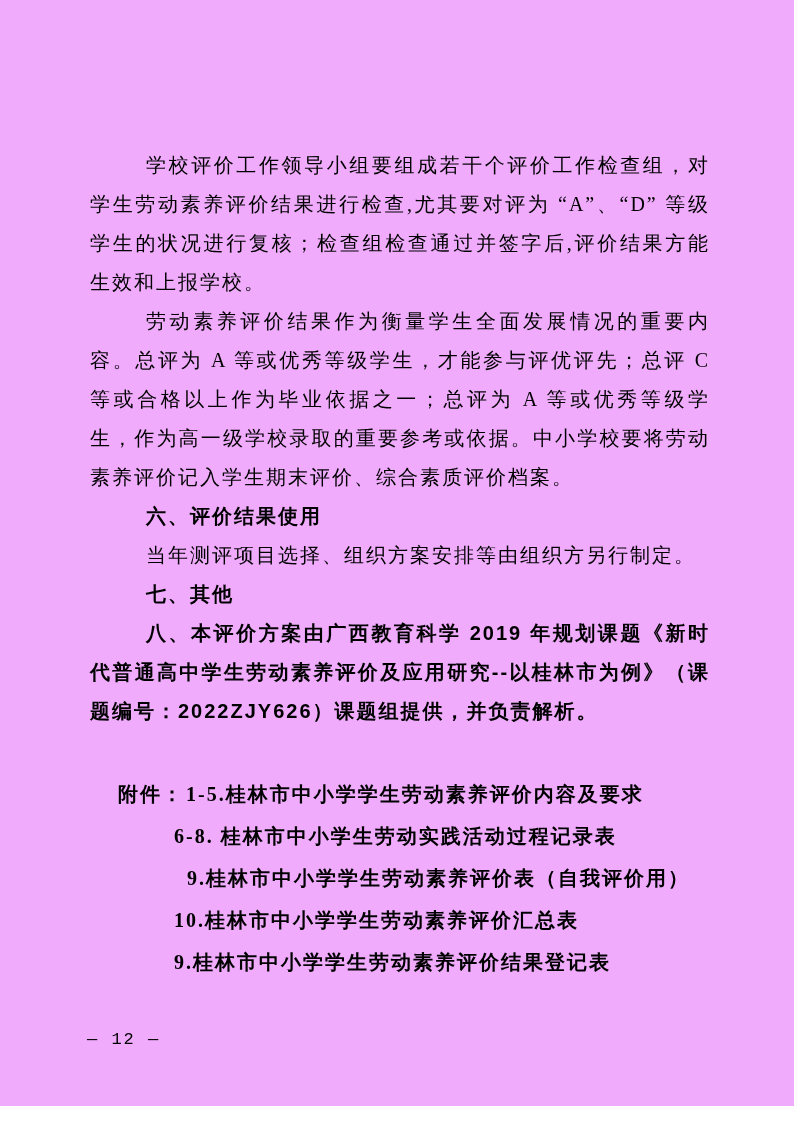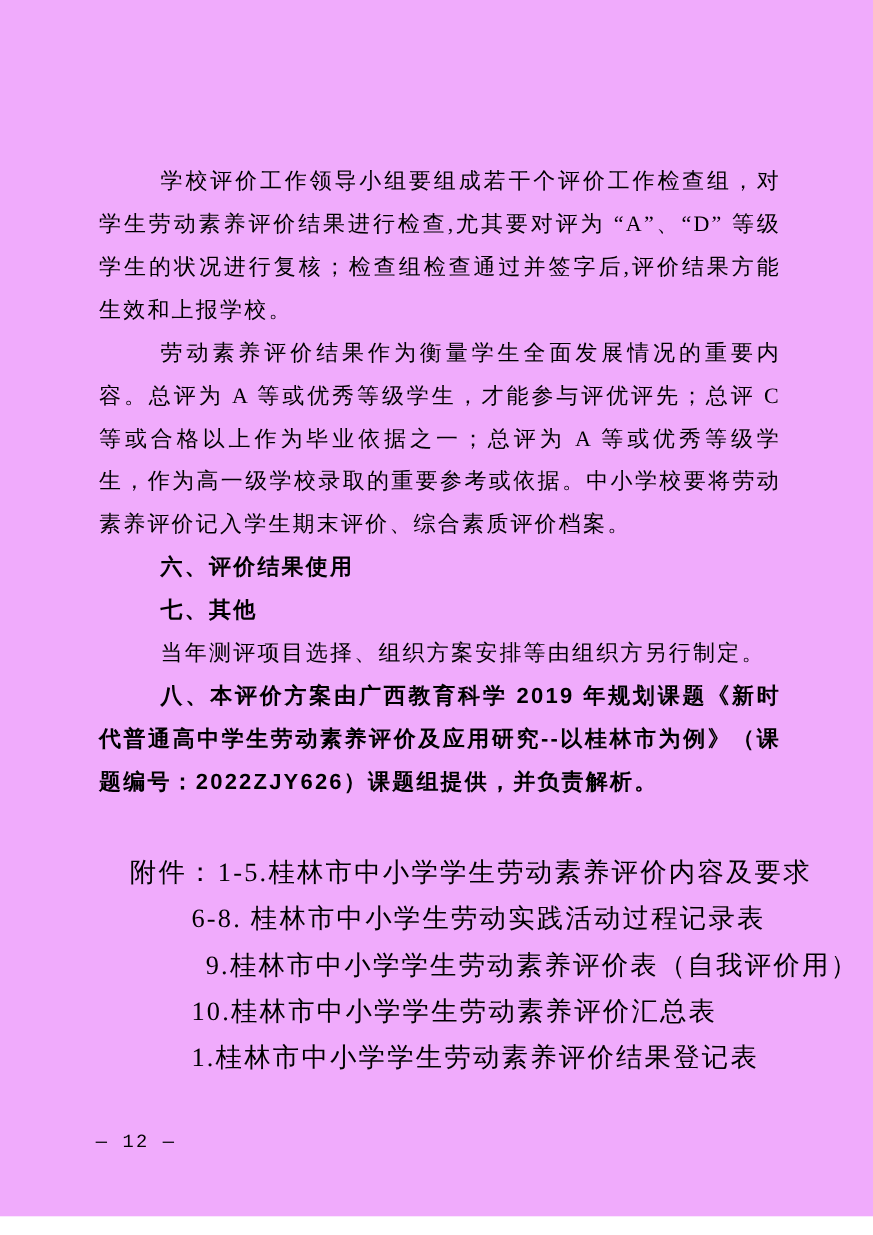--- a/index.html
+++ b/index.html
@@ -35,23 +35,24 @@
     font-weight: bold;
     font-family: "Liberation Sans", "DejaVu Sans", sans-serif;
     text-align: left;
   }
   .bold-para {
     font-weight: bold;
     font-family: "Liberation Sans", "DejaVu Sans", sans-serif;
   }
   .attachments {
     margin-top: 42px;
-    font-size: 24px;
+    font-size: 20px;
     line-height: 42px;
     letter-spacing: 2px;
+    font-weight: bold;
   }
   .att-line {
     white-space: nowrap;
   }
   .att-first {
     padding-left: 28px;
   }
   .att-cont {
     padding-left: 84px;
   }
@@ -75,40 +76,40 @@
 
 <div class="page">
   <div class="content">
 
     <p class="para">学校评价工作领导小组要组成若干个评价工作检查组，对学生劳动素养评价结果进行检查,尤其要对评为 “A”、“D” 等级学生的状况进行复核；检查组检查通过并签字后,评价结果方能生效和上报学校。</p>
 
     <p class="para">劳动素养评价结果作为衡量学生全面发展情况的重要内容。总评为 A 等或优秀等级学生，才能参与评优评先；总评 C 等或合格以上作为毕业依据之一；总评为 A 等或优秀等级学生，作为高一级学校录取的重要参考或依据。中小学校要将劳动素养评价记入学生期末评价、综合素质评价档案。</p>
 
     <p class="para heading">六、评价结果使用</p>
 
+    <p class="para">当年测评项目选择、组织方案安排等由组织方另行制定。</p>
+
     <p class="para heading">七、其他</p>
-
-    <p class="para">当年测评项目选择、组织方案安排等由组织方另行制定。</p>
 
     <p class="para bold-para">八、本评价方案由广西教育科学 2019 年规划课题《新时代普通高中学生劳动素养评价及应用研究--以桂林市为例》（课题编号：2022ZJY626）课题组提供，并负责解析。</p>
 
     <div class="attachments">
       <div class="att-line att-first">
         <span class="att-label">附件：</span><span>1-5.桂林市中小学学生劳动素养评价内容及要求</span>
       </div>
       <div class="att-line att-cont">
         <span>6-8. 桂林市中小学生劳动实践活动过程记录表</span>
       </div>
       <div class="att-line att-cont att-deep">
         <span>9.桂林市中小学学生劳动素养评价表（自我评价用）</span>
       </div>
       <div class="att-line att-cont">
         <span>10.桂林市中小学学生劳动素养评价汇总表</span>
       </div>
       <div class="att-line att-cont">
-        <span>1.桂林市中小学学生劳动素养评价结果登记表</span>
+        <span>9.桂林市中小学学生劳动素养评价结果登记表</span>
       </div>
     </div>
 
   </div>
 
   <div class="footer">— 12 —</div>
 </div>
 
 </body></html>

